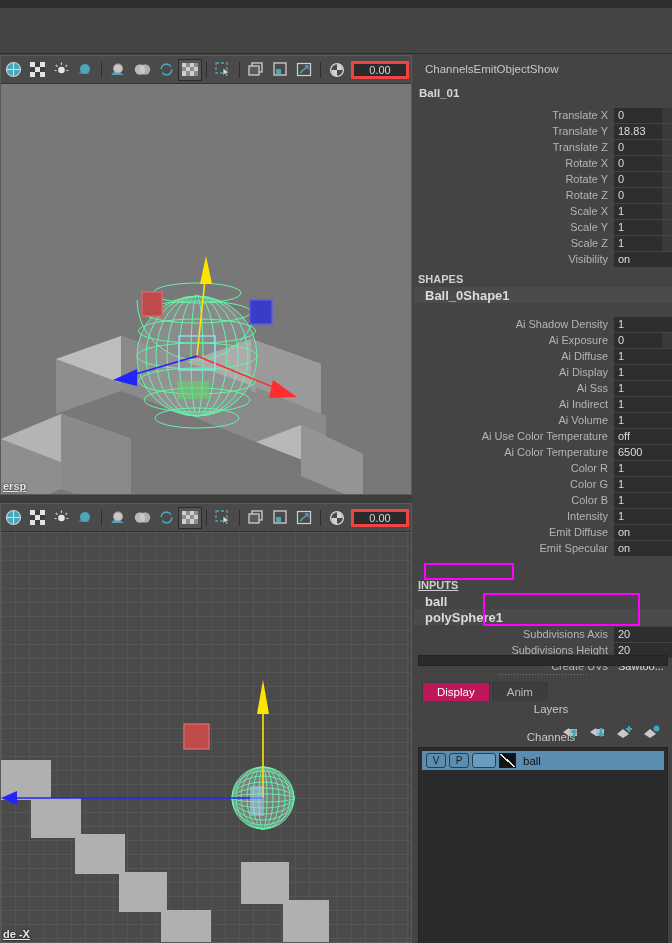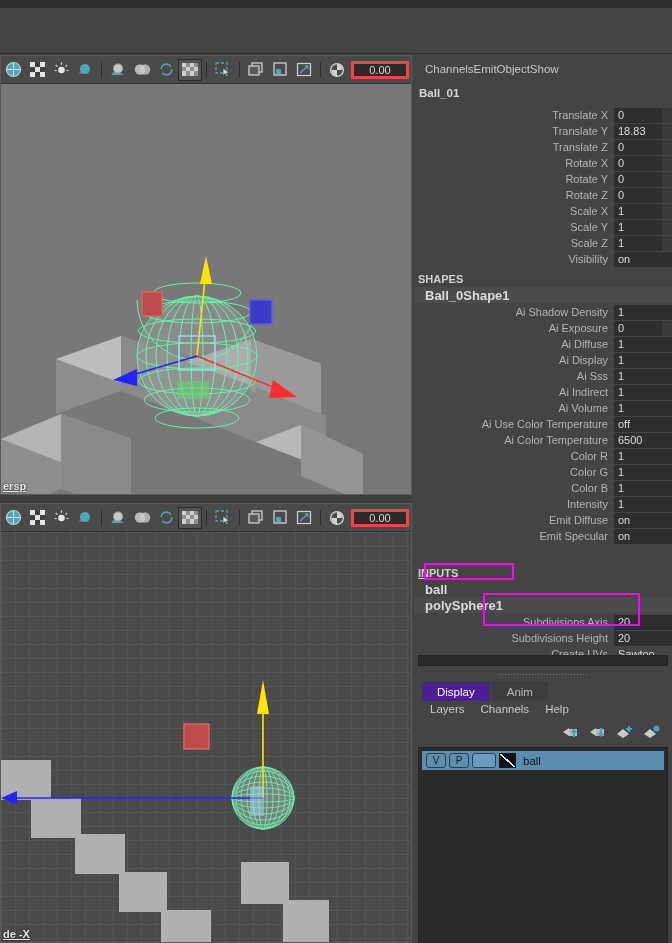--- a/index.html
+++ b/index.html
@@ -76,23 +76,23 @@
   .drag-dots { position: absolute; width: 258px; height: 6px; display: flex; align-items: center;
                justify-content: center; }
   .drag-dots i { display: block; width: 88px; height: 1px;
                  background: repeating-linear-gradient(to right,#7a7a7a 0 1px,transparent 1px 3px); }
 
   
   .le-tabs { position: absolute; left: 0; width: 258px; height: 20px; display: flex; align-items: flex-end;
              padding-left: 8px; gap: 2px; }
   .le-tab { height: 19px; padding: 0 14px; font-size: 11.5px; display: flex; align-items: center;
             border: 1px solid #3a3a3a; border-bottom: none; color: #b9b9b9; background: #3d3d3d; }
-  .le-tab.active { background: #4c1d95; color: #ffffff; }
-  .le-menu { position: absolute; left: 0; width: 258px; height: 20px; display: flex; align-items: flex-start;
-             gap: 16px; padding-left: 16px; font-size: 11.5px; color: #c8c8c8; }
+  .le-tab.active { background: #be185d; color: #ffffff; }
+  .le-menu { position: absolute; left: 0; width: 258px; height: 20px; display: flex; align-items: center;
+             gap: 16px; padding-left: 16px; font-size: 11.5px; color: #c8c8c8; flex-direction: column; }
   .le-icons { position: absolute; width: 258px; height: 22px; display: flex; align-items: center;
               justify-content: flex-end; gap: 10px; padding-right: 12px; }
   .le-list { position: absolute; left: 4px; width: 250px; background: #2b2b2b; border: 1px solid #222; }
   .le-rowwrap { padding: 3px; }
   .le-row { height: 19px; background: #5b8db0; display: flex; align-items: center; gap: 3px; padding: 0 4px; }
   .le-btn { width: 20px; height: 15px; border: 1px solid #2e3f4c; background: #5b8db0; color: #1c1c1c;
             font-size: 10px; display: flex; align-items: center; justify-content: center; border-radius: 3px; }
   .le-blank { width: 24px; height: 15px; border: 1px solid #2e3f4c; background: #6a9cbd; border-radius: 3px; }
   .le-swatch { width: 17px; height: 15px; background: linear-gradient(to top right,#111 0 46%,#e8e8e8 46% 54%,#111 54% 100%);
                border: 1px solid #1a1a1a; }
@@ -476,21 +476,21 @@
         </div>
       <div class="cb-row">
           <span class="lbl">Visibility</span>
           <span class="val">on</span>
         </div>
     </div>
 
     <div class="cb-section" style="margin-top:4px;">SHAPES</div>
     <div class="cb-node">Ball_0Shape1</div>
 
-    <div class="cb-rows" style="margin-top:1px;">
+    <div class="cb-rows" style="margin-top:13px;">
       <div class="cb-row">
           <span class="lbl">Ai Shadow Density</span>
           <span class="val">1</span>
         </div>
       <div class="cb-row">
           <span class="lbl">Ai Exposure</span>
           <span class="val short">0</span>
         </div>
       <div class="cb-row">
           <span class="lbl">Ai Diffuse</span>

